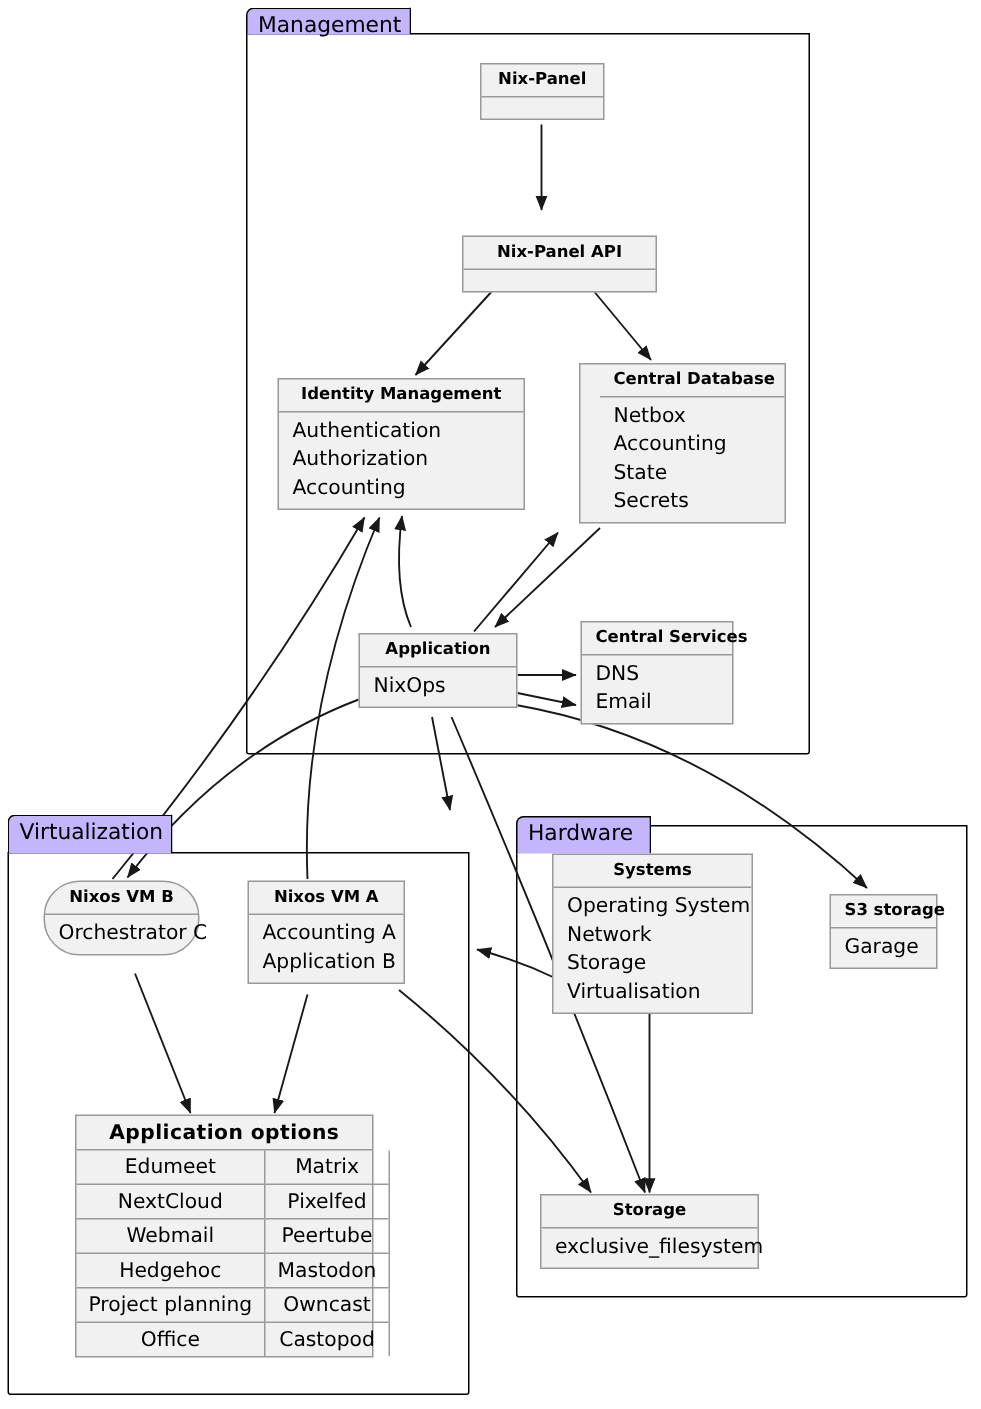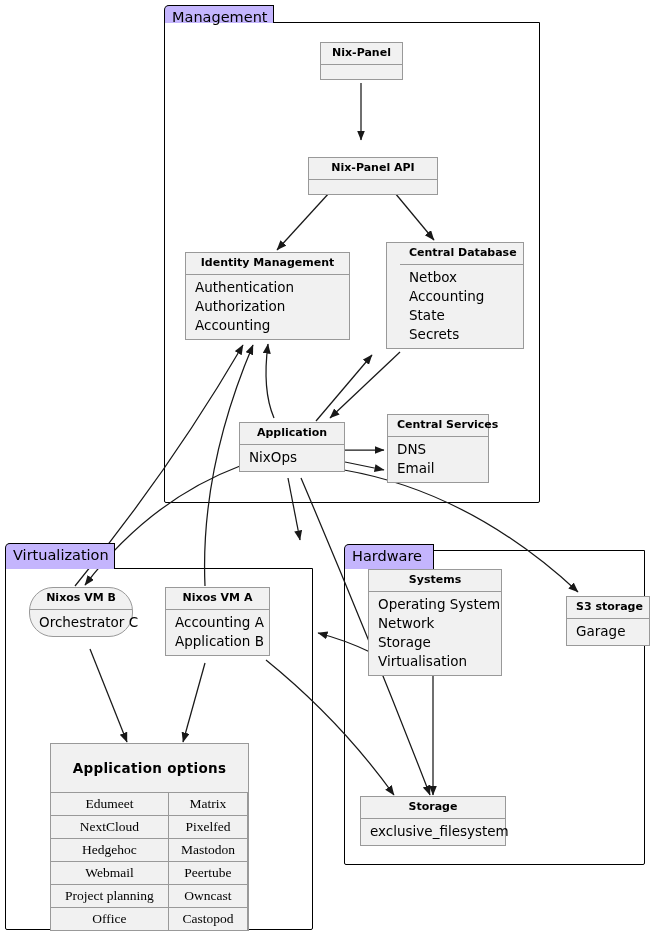--- a/index.html
+++ b/index.html
@@ -82,36 +82,35 @@
     box-sizing: border-box;
     border: 1.1px solid #999999;
     background: #f1f1f1;
     z-index: 5;
     border-collapse: collapse;
   }
   .tbl .thead {
     font-size: 13.5px;
     font-weight: bold;
     text-align: center;
-    padding: 16px 9px;
+    padding: 3px 9px;
     border-bottom: 1.1px solid #999999;
     letter-spacing: 0.3px;
   }
   .tbl table {
     border-collapse: collapse;
     width: 100%;
     font-size: 13.5px;
   }
   .tbl td {
     border: 1.1px solid #999999;
     border-left: none;
     border-bottom: none;
     padding: 3px 8px 3px 8px;
     white-space: nowrap;
-    font-family: Liberation Serif, serif;
   }
   .tbl td.c0 {
     text-align: center;
   }
   .tbl td.c1 {
     border-left: 1.1px solid #999999;
     text-align: center;
   }
   .tbl tr:first-child td {
     border-top: none;
@@ -247,21 +246,21 @@
   <div class="uclass" style="left:368px; top:569px; width:134px;">
     <div class="uhead">Systems</div>
     <div class="ubody">
       <div>Operating System</div>
       <div>Network</div>
       <div>Storage</div>
       <div>Virtualisation</div>
     </div>
   </div>
 
-  <div class="uclass" style="left:566px; top:596px; width:84px;">
+  <div class="uclass" style="left:553px; top:596px; width:72px;">
     <div class="uhead">S3 storage</div>
     <div class="ubody">
       <div>Garage</div>
     </div>
   </div>
 
   <div class="uclass" style="left:360px; top:796px; width:146px;">
     <div class="uhead">Storage</div>
     <div class="ubody">
       <div>exclusive_filesystem</div>
@@ -274,28 +273,28 @@
       <tbody>
         <tr>
           <td class="c0">Edumeet</td>
           <td class="c1">Matrix</td>
         </tr>
         <tr>
           <td class="c0">NextCloud</td>
           <td class="c1">Pixelfed</td>
         </tr>
         <tr>
+          <td class="c0">Webmail</td>
+          <td class="c1">Peertube</td>
+        </tr>
+        <tr>
           <td class="c0">Hedgehoc</td>
           <td class="c1">Mastodon</td>
         </tr>
         <tr>
-          <td class="c0">Webmail</td>
-          <td class="c1">Peertube</td>
-        </tr>
-        <tr>
           <td class="c0">Project planning</td>
           <td class="c1">Owncast</td>
         </tr>
         <tr>
           <td class="c0">Office</td>
           <td class="c1">Castopod</td>
         </tr>
       </tbody>
     </table>
   </div>

